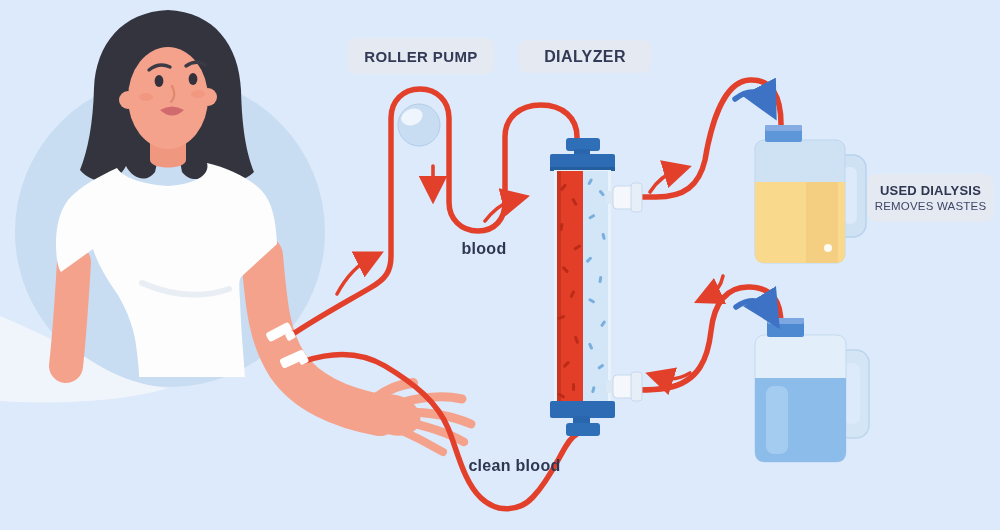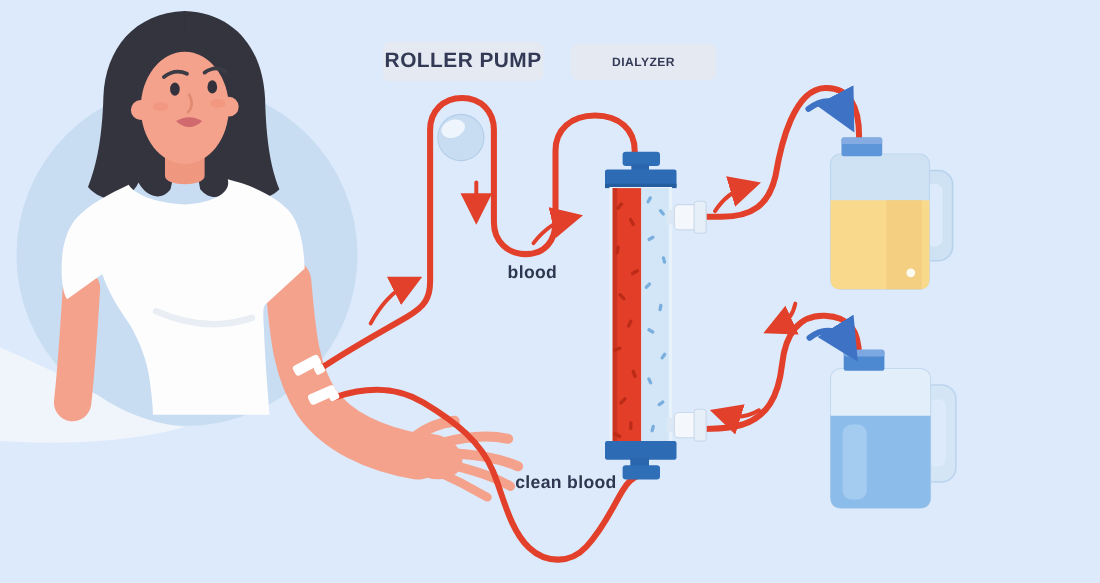--- a/index.html
+++ b/index.html
@@ -4,31 +4,31 @@
 <style>
   html,body{margin:0;padding:0;background:#dceafb;}
   .stage{position:relative;width:1000px;height:530px;overflow:hidden;
          background:#dceafb;font-family:"Liberation Sans",sans-serif;}
   .stage svg{position:absolute;left:0;top:0;}
   .overlay{position:absolute;left:0;top:0;width:1000px;height:530px;z-index:5;}
   .badge{position:absolute;background:#e4e9f2;border-radius:7px;
          color:#333a55;font-weight:bold;display:flex;flex-direction:column;
          align-items:center;justify-content:center;text-align:center;
          letter-spacing:.4px;}
-  .badge-roller{left:348px;top:38px;width:146px;height:36px;font-size:19px;text-align:center;}
-  .badge-dialyzer{left:519px;top:40px;width:132px;height:33px;font-size:11px;}
+  .badge-roller{left:348px;top:38px;width:146px;height:36px;font-size:15px;text-align:center;}
+  .badge-dialyzer{left:519px;top:40px;width:132px;height:33px;font-size:16px;}
   .badge-used{left:867px;top:174px;width:127px;height:48px;border-radius:9px;letter-spacing:.2px;}
   .badge-used .l1{font-size:13px;font-weight:bold;color:#2f3650;line-height:16px;}
   .badge-used .l2{font-size:11.5px;font-weight:normal;color:#3f4765;line-height:14px;}
   .badge-dialysate{left:869px;top:377px;width:127px;height:39px;border-radius:9px;
                    font-size:12.5px;color:#3c445f;letter-spacing:.2px;}
   .flow-word{position:absolute;color:#2f3650;font-weight:bold;font-size:16px;
              text-align:center;letter-spacing:.3px;}
   .word-blood{left:444px;top:240px;width:80px;}
-  .word-clean{left:452px;top:431px;width:125px;}
+  .word-clean{left:452px;top:457px;width:125px;}
 </style>
 </head>
 <body>
 
 <div class="stage">
 
 <svg viewBox="0 0 1000 530" width="1000" height="530">
   <defs>
     <marker id="mr" markerWidth="8" markerHeight="8" refX="4" refY="4" orient="auto">
       <path d="M0,0 L8,4 L0,8 Z" fill="#e2402a"></path>
@@ -195,17 +195,21 @@
   </g>
 </svg>
 
 <div class="overlay">
   <div class="badge badge-roller">
     <span>ROLLER PUMP</span>
   </div>
   <div class="badge badge-dialyzer">
     <span>DIALYZER</span>
   </div>
+  <div class="badge badge-used">
+    <span class="l1">USED DIALYSIS</span>
+    <span class="l2">REMOVES WASTES</span>
+  </div>
   <div class="flow-word word-blood">blood</div>
   <div class="flow-word word-clean">clean blood</div>
 </div>
 
 </div>
 
 </body></html>

